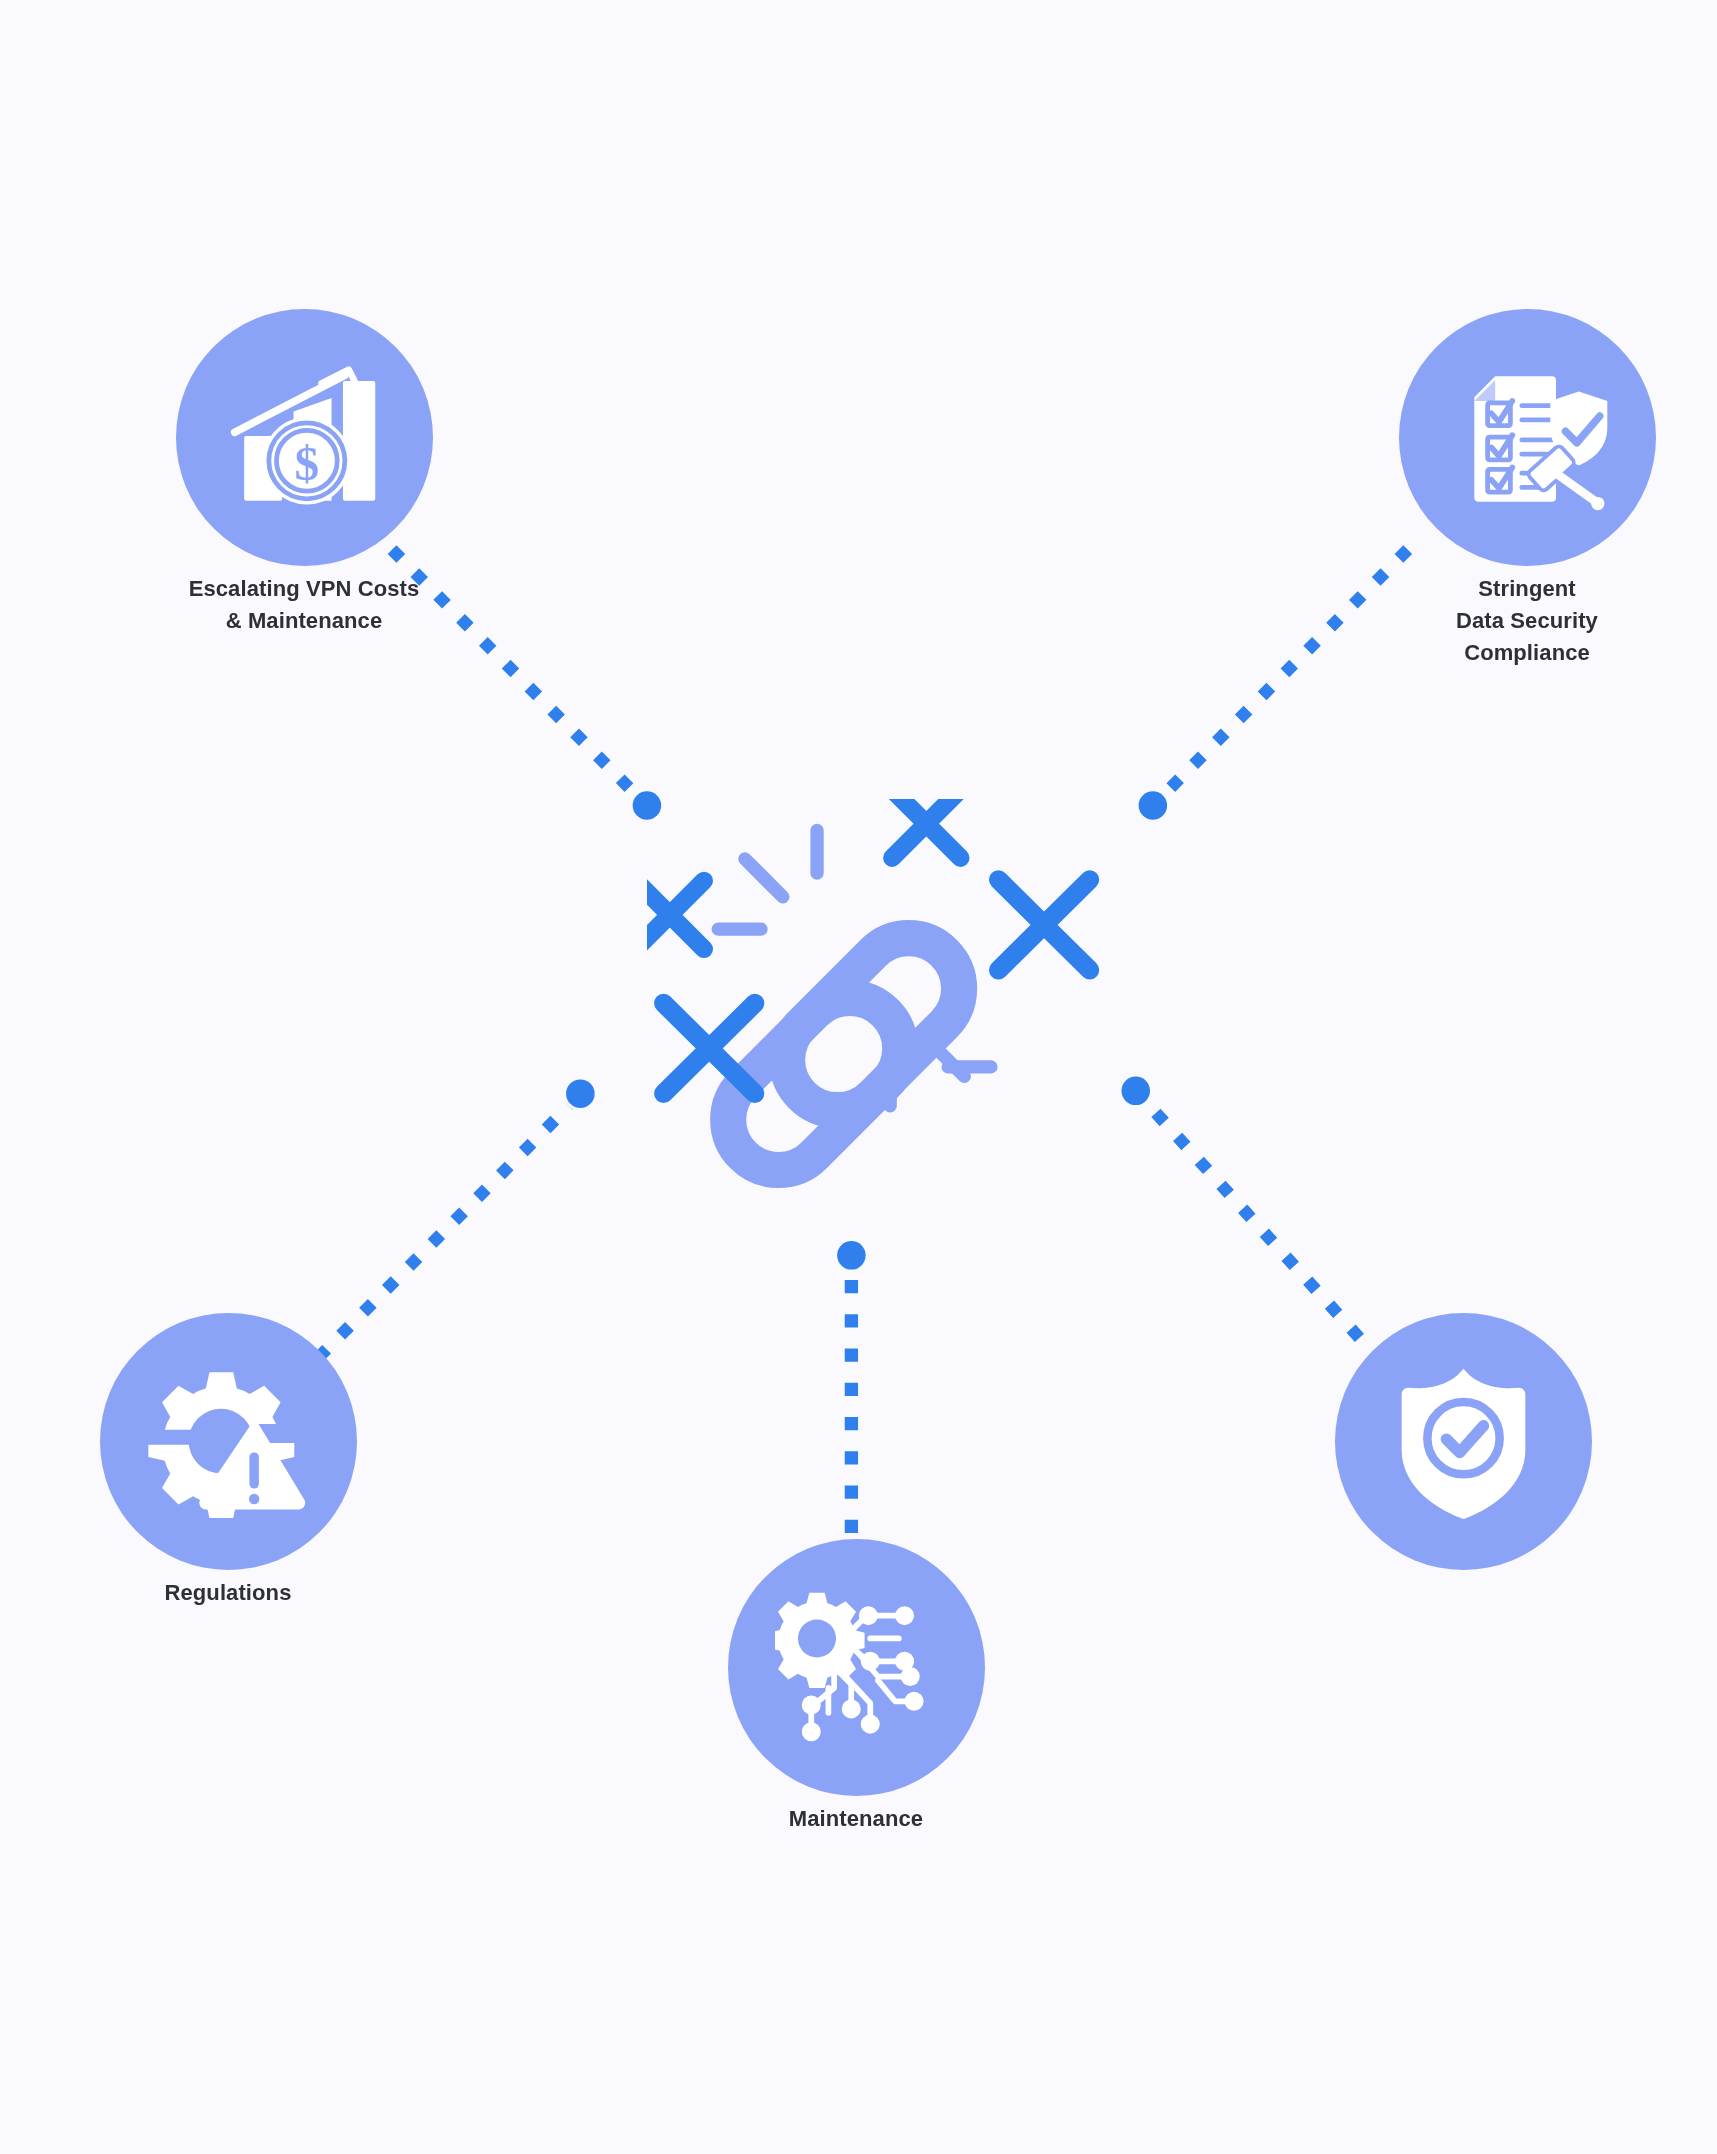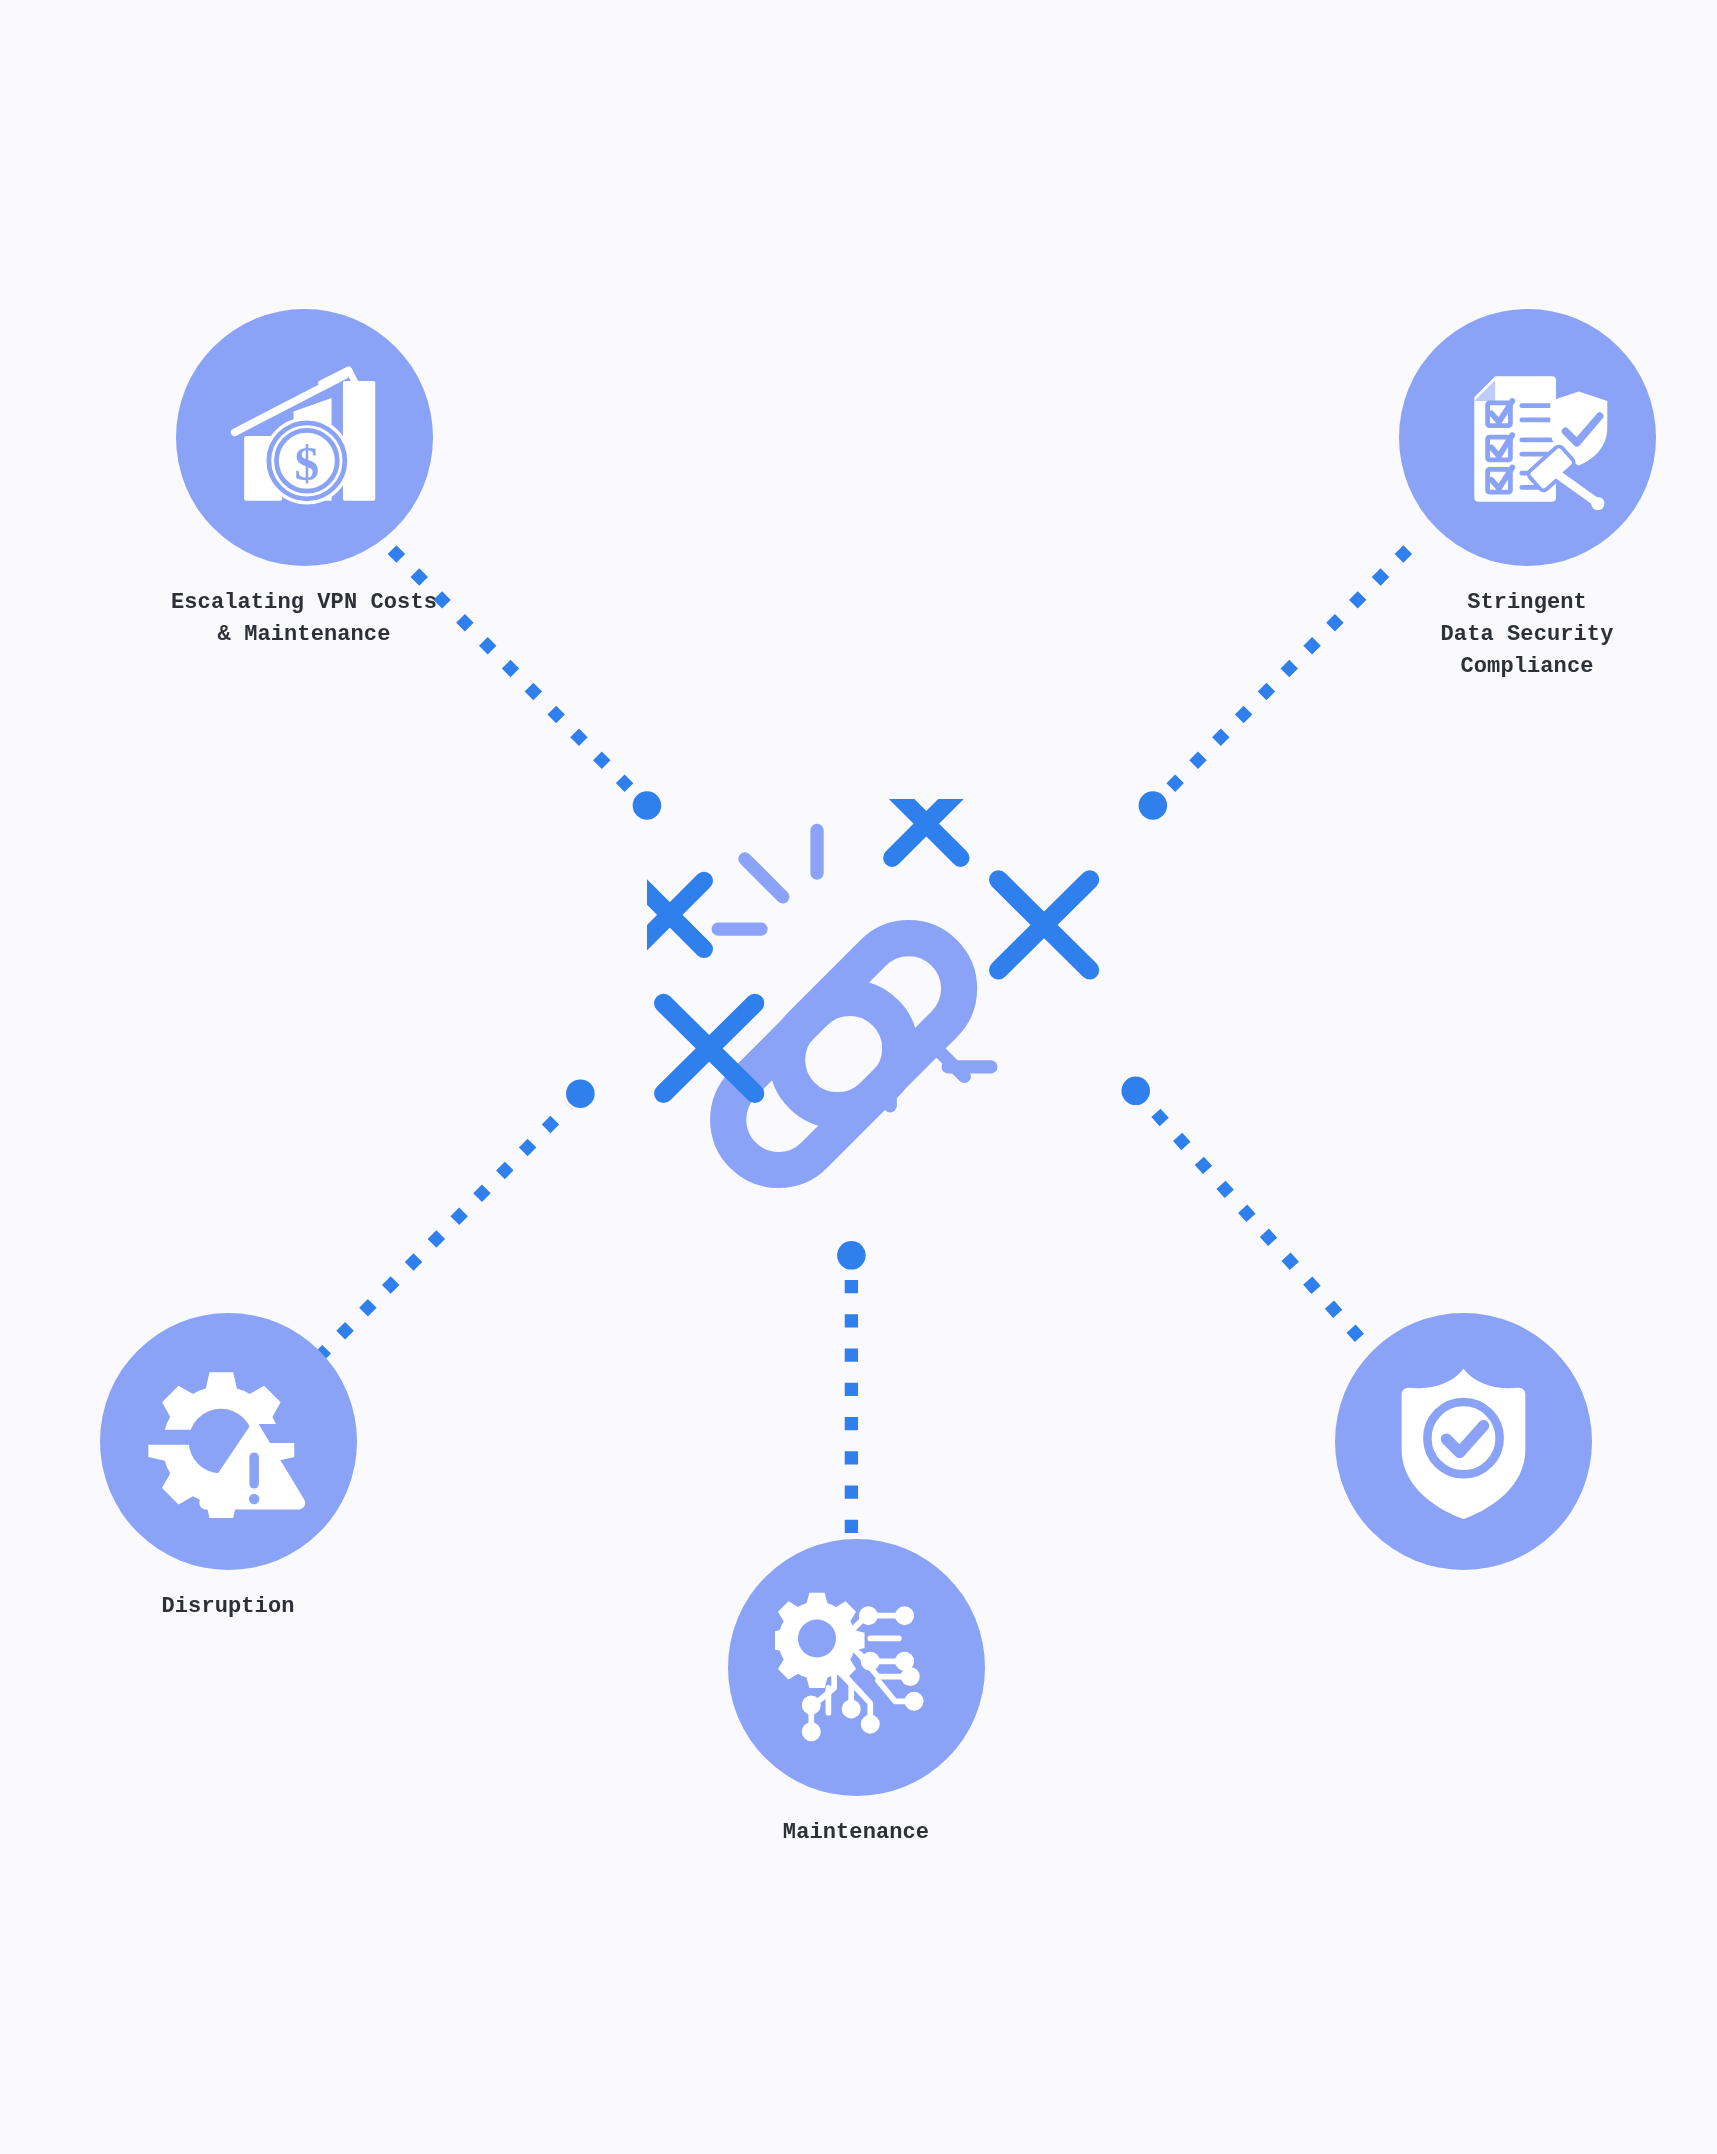--- a/index.html
+++ b/index.html
@@ -29,28 +29,27 @@
     background: #8ba3f7;
     margin: 0 auto;
     display: flex;
     align-items: center;
     justify-content: center;
   }
   .node-circle svg {
     display: block;
   }
   .node-label {
-    margin-top: 21px;
+    margin-top: 7px;
     font-size: 22px;
     font-weight: bold;
     line-height: 1.45;
     color: #2e3038;
     letter-spacing: 0.1px;
     white-space: pre-line;
-    font-family: Liberation Mono, monospace;
   }
   
   #node-costs       { left: 95px;  top: 309px;  }
   #node-compliance  { left: 1318px; top: 309px;  }
   #node-disruption  { left: 19px;   top: 1313px; }
   #node-complexity  { left: 647px;  top: 1539px; }
   #node-regulations { left: 1254px; top: 1313px; }
 
   #center-graphic {
     position: absolute;
@@ -244,21 +243,21 @@
                    a46 46 0 0 1 -14 -6 l-16 9 l-18 -18 l9 -16 a46 46 0 0 1 -6 -14 l-18 -4 v-26 l18 -4
                    a46 46 0 0 1 6 -14 l-9 -16 l18 -18 l16 9 a46 46 0 0 1 14 -6 z" fill="#ffffff" transform="translate(-3,0) scale(0.96) translate(4,4)"></path>
           <circle cx="82" cy="84" r="34" fill="#8ba3f7"></circle>
         </g>
 
         <path d="M118 60 L170 146 a7 7 0 0 1 -6 10 H66 a7 7 0 0 1 -6 -10 z" fill="#ffffff"></path>
         <rect x="112" y="96" width="10" height="38" rx="5" fill="#8ba3f7"></rect>
         <circle cx="117" cy="145" r="5.5" fill="#8ba3f7"></circle>
       </svg>
     </div>
-    <div class="node-label">Disruption</div>
+    <div class="node-label">Regulations</div>
   </div>
 
   <div class="node" id="node-complexity">
     <div class="node-circle">
       <svg width="162" height="157" viewBox="0 0 170 165">
 
         <g fill="#ffffff">
           <path d="M36 4 h16 l3 11 a30 30 0 0 1 9 4 l10 -6 l11 11 l-6 10 a30 30 0 0 1 4 9 l11 3 v16 l-11 3
                    a30 30 0 0 1 -4 9 l6 10 l-11 11 l-10 -6 a30 30 0 0 1 -9 4 l-3 11 h-16 l-3 -11
                    a30 30 0 0 1 -9 -4 l-10 6 l-11 -11 l6 -10 a30 30 0 0 1 -4 -9 l-11 -3 v-16 l11 -3

